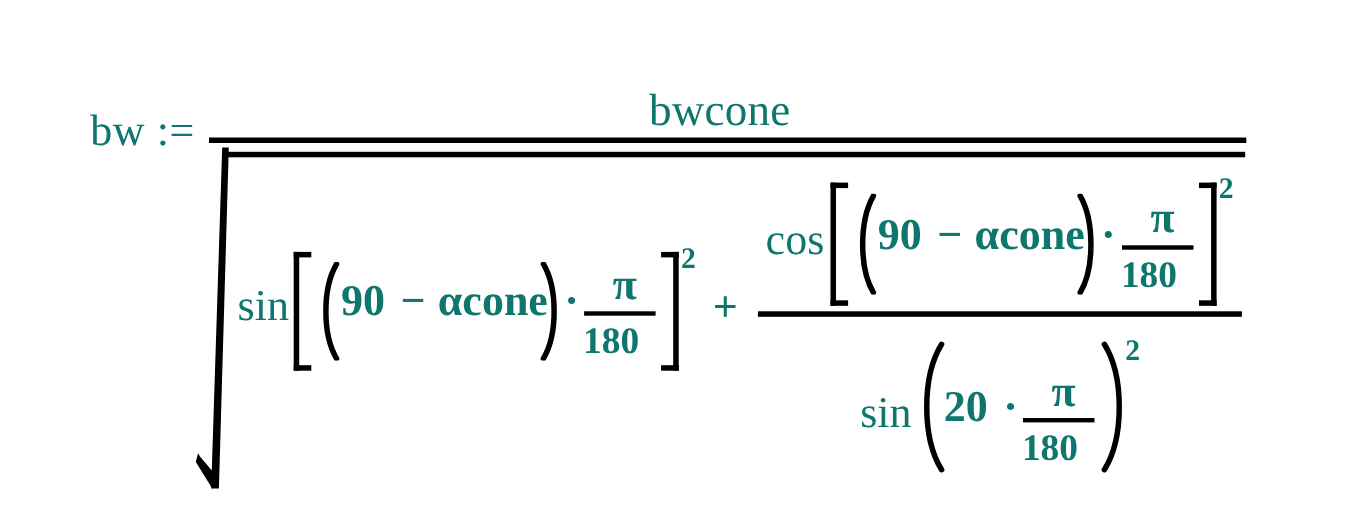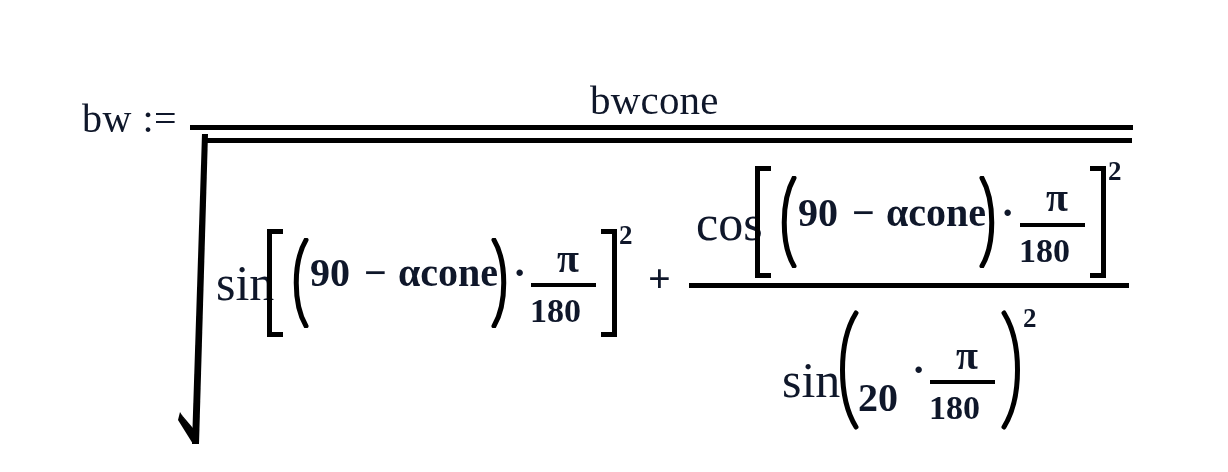--- a/index.html
+++ b/index.html
@@ -22,40 +22,40 @@
     left: 0; top: 0;
     width: 1228px;
     height: 472px;
   }
 
   
   .atom {
     position: absolute;
     white-space: nowrap;
     line-height: 1;
-    color: #0f172a;
+    color: #0f766e;
   }
 
   
   .lhs {
     font-size: 40px;
     font-weight: 400;
     letter-spacing: 0.5px;
   }
 
   
   .num-word {
     font-size: 41px;
     font-weight: 400;
     letter-spacing: 0.2px;
   }
 
   
   .fname {
-    font-size: 50px;
+    font-size: 40px;
     font-weight: 400;
   }
 
   
   .mbold {
     font-size: 40px;
     font-weight: 700;
   }
   .mbold-sm {
     font-size: 34px;
@@ -207,21 +207,21 @@
   <div class="rule" style="left:689px; top:283px; width:440px; height:5px;"></div>
 
   <div class="atom fname" style="left:782px; top:355px;">sin</div>
 
   <div class="paren" style="left:832px; top:310px;">
     <svg width="30" height="120" viewBox="0 0 30 120">
       <path d="M 24 3 C 6 32, 6 88, 24 117" stroke="#000" stroke-width="5" fill="none" stroke-linecap="round"></path>
     </svg>
   </div>
 
-  <div class="atom mbold" style="left:858px; top:350px;margin-top:28px;">20</div>
+  <div class="atom mbold" style="left:858px; top:350px;">20</div>
 
   <div class="atom dot" style="left:912px; top:350px;">·</div>
 
   <div class="atom mbold" style="left:956px; top:336px;">π</div>
 
   <div class="rule" style="left:930px; top:380px; width:65px; height:4px;"></div>
 
   <div class="atom mbold-sm" style="left:929px; top:391px;">180</div>
 
   <div class="paren" style="left:998px; top:310px;">

